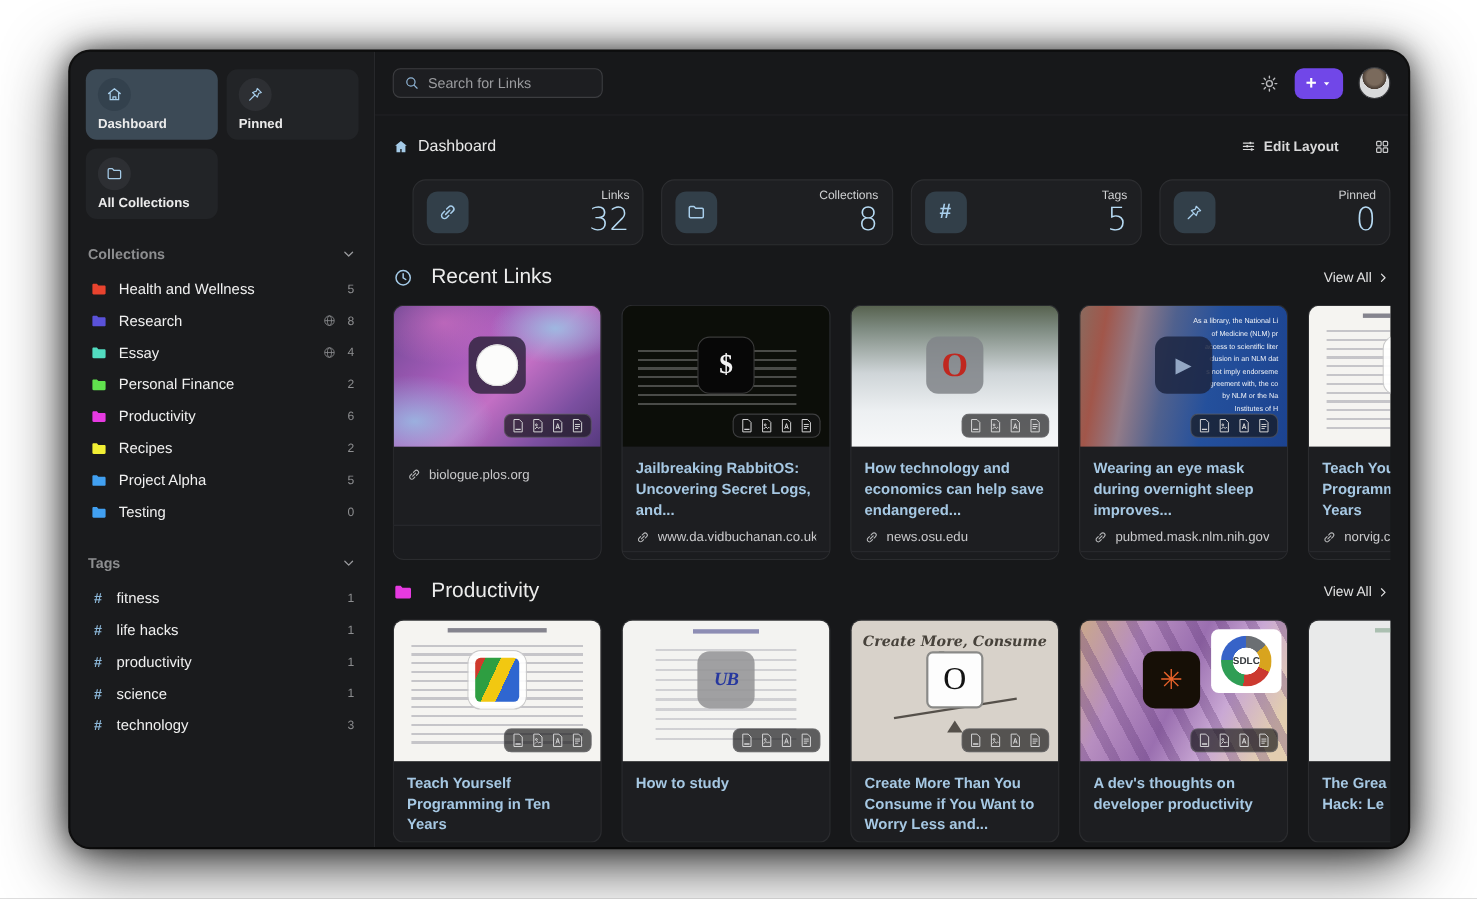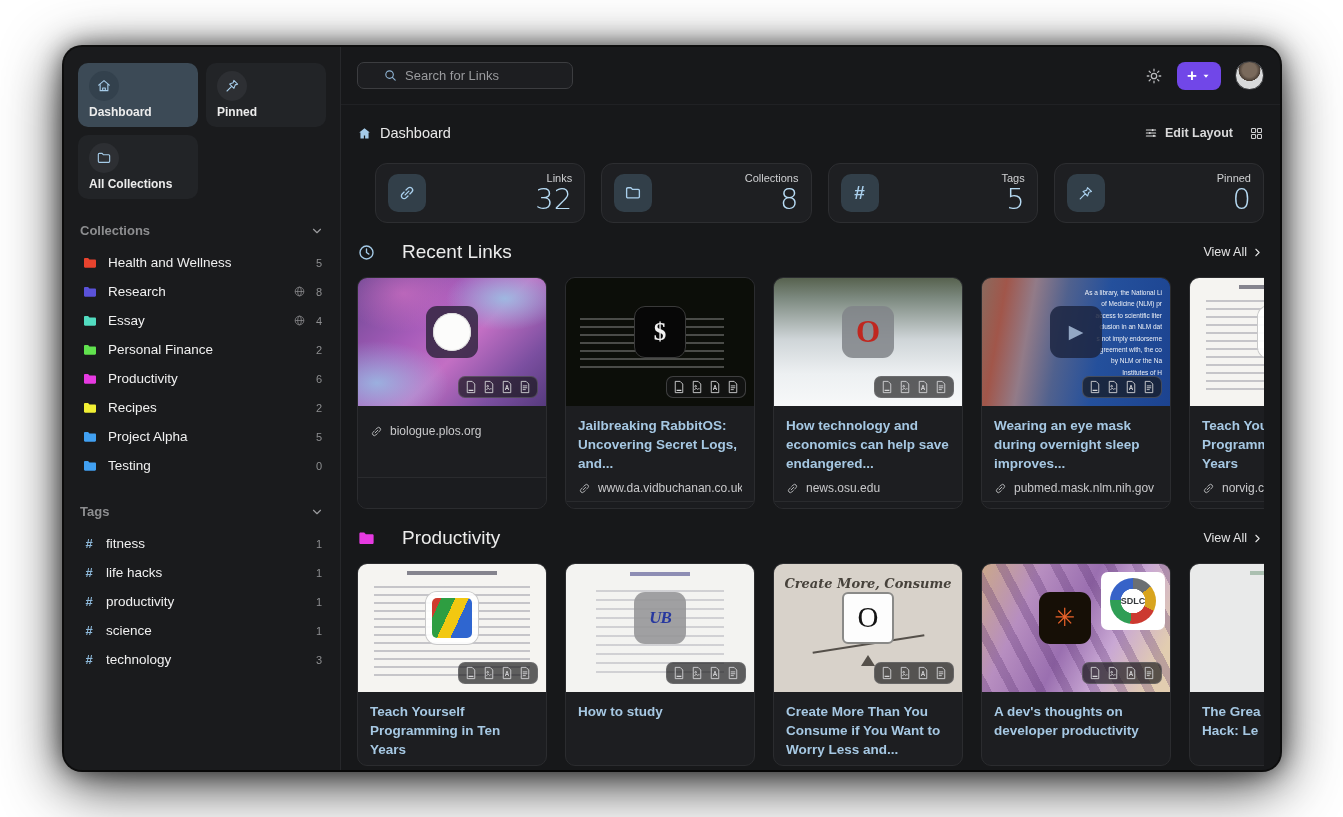--- a/index.html
+++ b/index.html
@@ -28,59 +28,59 @@
                cursor:pointer; height:29px; }
   .side-label { flex:1; font-size:13.5px; color:#f0f0f0; white-space:nowrap; overflow:hidden; }
   .side-count { font-size:11px; color:#8d8e90; }
   .globe { color:#8d8e90; display:flex; }
   .hash { color:#8db8d9; font-weight:bold; font-size:13px; width:14px; text-align:center; }
 
   
   .main { flex:1; display:flex; flex-direction:column; min-width:0; background:#17181a; }
   .topbar { height:58px; flex:none; display:flex; align-items:center; padding:0 16px;
             border-bottom:1px solid #202124; }
-  .searchbox { width:216px; height:27px; background:#1d1e21; border:1px solid #3c3d40;
-               border-radius:7px; display:flex; align-items:center; gap:7px; padding:0 25px;
+  .searchbox { width:191px; height:27px; background:#1d1e21; border:1px solid #3c3d40;
+               border-radius:7px; display:flex; align-items:center; gap:7px; padding:0 9px;
                color:#8fb4d4; }
   .searchbox input { background:transparent; border:none; outline:none; color:#d5d5d5;
                      font-size:13px; width:140px; font-family:"Liberation Sans",sans-serif; }
   .searchbox input::placeholder { color:#9a9b9e; }
   .top-right { margin-left:auto; display:flex; align-items:center; gap:14px; }
   .theme-btn { color:#b9babd; display:flex; cursor:pointer; }
   .add-btn { min-width:44px; height:28px; border-radius:8px; border:none; color:#fff;
              display:flex; align-items:center; justify-content:center; gap:4px; cursor:pointer;
              font-size:17px; font-weight:bold; padding:0 8px; }
   .avatar { width:29px; height:29px; border-radius:50%; cursor:pointer; overflow:hidden;
             background:radial-gradient(circle at 50% 30%, #7a6a5c 0 30%, #4a3e35 46%, #d9dadb 48%),
                        linear-gradient(#cfd0d2,#9fa0a2); border:1px solid #3a3b3e; }
 
   .content { flex:1; padding:14px 16px 0; overflow:hidden; }
 
   .page-head { display:flex; align-items:center; height:28px; margin-bottom:16px; }
   .page-title-wrap { display:flex; align-items:center; gap:8px; color:#e9e9e9; font-size:14.5px; }
   .page-title-wrap .ic { color:#a5cbe8; display:flex; }
-  .head-right { margin-left:auto; display:flex; align-items:center; gap:16px; color:#d9d9da; }
+  .head-right { margin-left:auto; display:flex; align-items:center; gap:32px; color:#d9d9da; }
   .edit-layout { display:flex; align-items:center; gap:7px; font-size:12.5px; font-weight:bold; cursor:pointer; }
   .grid-btn { display:flex; cursor:pointer; color:#cfcfd1; }
 
   
   .stats { display:grid; grid-template-columns:repeat(4,1fr); gap:16px; height:60px; margin-bottom:14px;padding-left:18px; }
   .stat-card { background:#1e1f22; border:1px solid #2d2e31; border-radius:12px;
                display:flex; align-items:center; padding:0 12px; cursor:pointer; }
   .stat-ic { width:38px; height:38px; border-radius:10px; background:#323f49; color:#a9cfec;
              display:flex; align-items:center; justify-content:center; flex:none; }
   .stat-right { margin-left:auto; text-align:right; }
   .stat-label { font-size:11px; color:#cfd0d2; margin-bottom:1px; }
   .stat-value { font-size:29px; line-height:1; color:#b7dbf4; font-weight:300;
                 font-family:"DejaVu Sans",sans-serif; }
   .stat-hash { font-size:19px; font-weight:bold; }
 
   
   .sec-head { display:flex; align-items:center; height:30px; margin:0 0 10px; }
-  .sec-title { display:flex; align-items:center; gap:26px; color:#ececec; font-size:19px; }
+  .sec-title { display:flex; align-items:center; gap:16px; color:#ececec; font-size:19px; }
   .sec-title .ic { display:flex; color:#a5cbe8; }
   .view-all { margin-left:auto; display:flex; align-items:center; gap:4px; color:#e3e3e4;
               font-size:12.5px; cursor:pointer; }
   .sec-gap { height:14px; }
 
   
   .cards-row { display:flex; gap:18px; overflow:hidden; }
   .row1 { height:232px; margin-bottom:0; }
   .link-card { width:190px; flex:none; background:#1d1e21; border:1px solid #2b2c2f;
                border-radius:10px; display:flex; flex-direction:column; cursor:pointer; overflow:hidden; }

